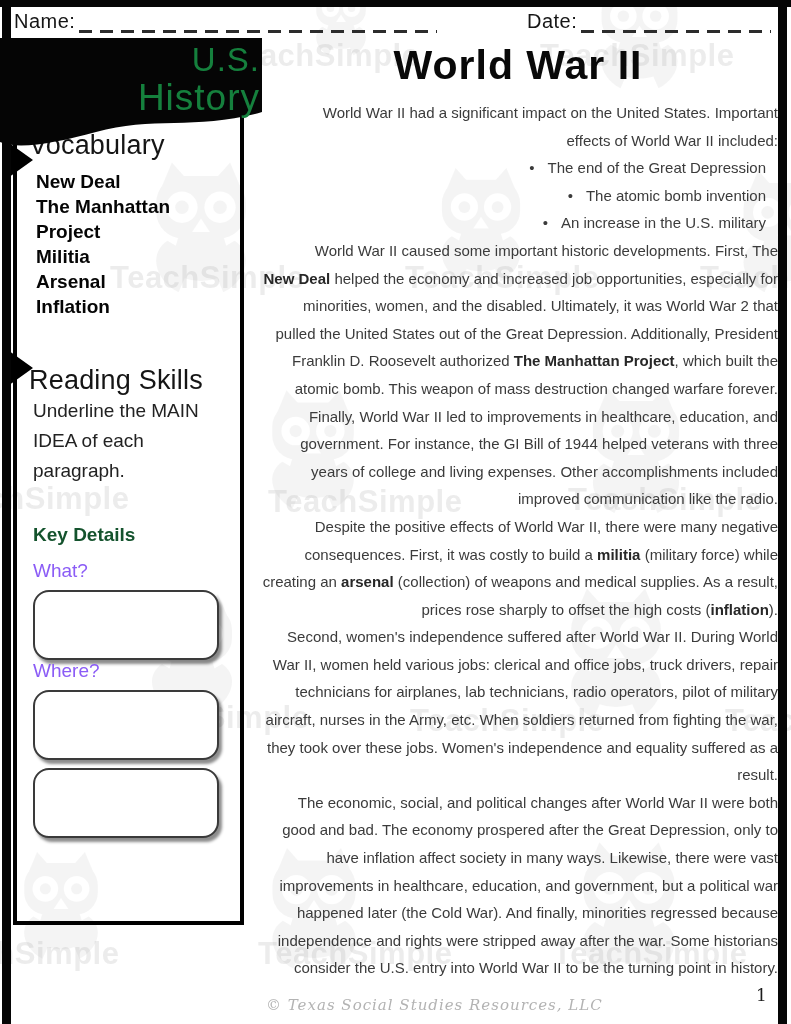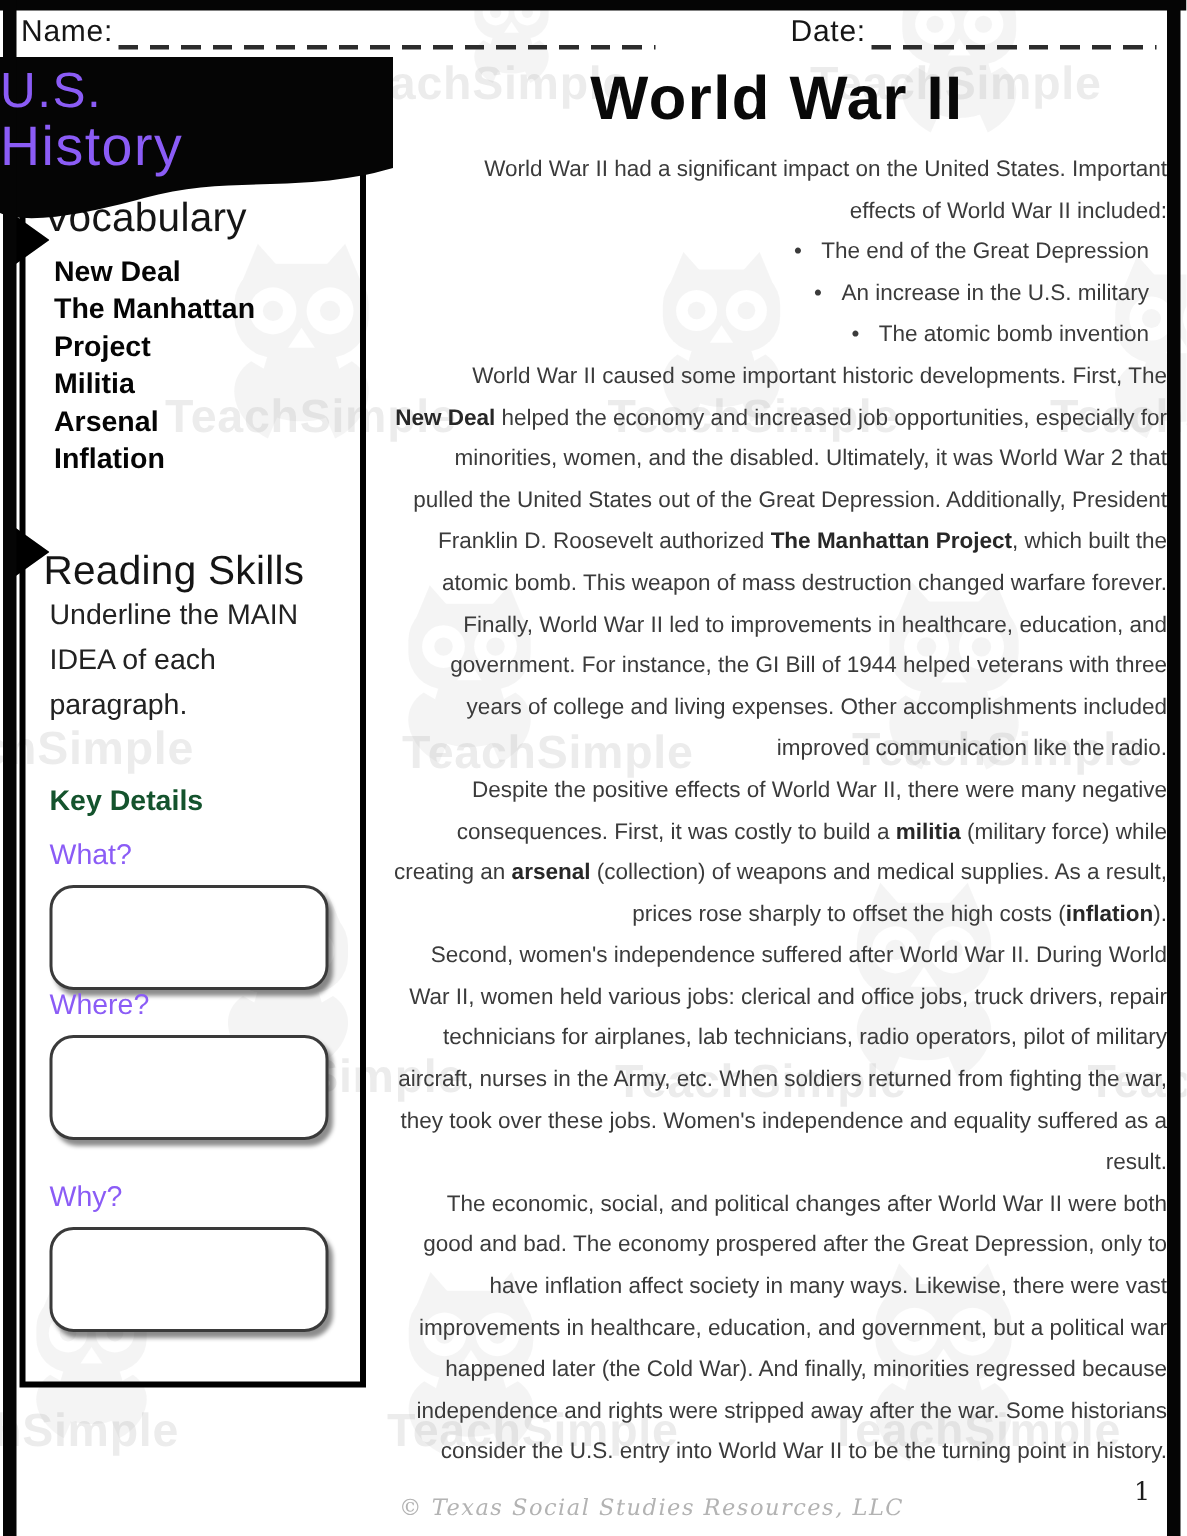--- a/index.html
+++ b/index.html
@@ -26,22 +26,22 @@
     height:26px;margin-left:4px;
     background:repeating-linear-gradient(90deg,#2c2c2c 0 13px,transparent 13px 21px) left bottom/100% 3px no-repeat;
   }
   .name-dashes{width:358px;}
   .date-row{position:absolute;left:527px;top:7px;z-index:7;display:flex;align-items:flex-end;}
   .date-dashes{width:190px;}
 
   
   .banner{position:absolute;left:0;top:38px;width:266px;height:118px;z-index:5;}
   .banner-text{
-    position:absolute;left:0;top:42px;width:260px;text-align:left;z-index:6;
-    color:#8b5cf6;line-height:1.08;letter-spacing:1px;
+    position:absolute;left:0;top:42px;width:260px;text-align:right;z-index:6;
+    color:#15803d;line-height:1.08;letter-spacing:1px;
   }
   .banner-line1{font-size:33px;}
   .banner-line2{font-size:37px;}
 
   
   .sidebar-box{
     position:absolute;left:13px;top:58px;width:231px;height:867px;
     border:4px solid #000;background:transparent;z-index:2;box-sizing:border-box;
   }
   .sb-arrow{
@@ -379,31 +379,30 @@
   <div class="sb-heading reading-heading">Reading Skills</div>
   <div class="main-idea-text">Underline the MAIN IDEA of each paragraph.</div>
   <div class="key-details-label">Key Details</div>
 
   <div class="kd-question kd-what">What?</div>
   <div class="kd-box"></div>
 
   <div class="kd-question kd-where">Where?</div>
   <div class="kd-box"></div>
 
-  <div class="kd-question kd-why">Why?</div>
   <div class="kd-box"></div>
 </div>
 
 <div class="article-title">World War II</div>
 <div class="article-body">
   <p><span>World War II had a significant impact on the United States. Important effects of World War II included:</span></p>
   <ul class="bullet-list" id="bullet-list">
       <li>The end of the Great Depression</li>
+      <li>The atomic bomb invention</li>
       <li>An increase in the U.S. military</li>
-      <li>The atomic bomb invention</li>
     </ul>
   <p><span>World War II caused some important historic developments. First, The </span><b>New Deal</b><span> helped the economy and increased job opportunities, especially for minorities, women, and the disabled. Ultimately, it was World War 2 that pulled the United States out of the Great Depression. Additionally, President Franklin D. Roosevelt authorized </span><b>The Manhattan Project</b><span>, which built the atomic bomb. This weapon of mass destruction changed warfare forever. Finally, World War II led to improvements in healthcare, education, and government. For instance, the GI Bill of 1944 helped veterans with three years of college and living expenses. Other accomplishments included improved communication like the radio.</span></p>
   <p><span>Despite the positive effects of World War II, there were many negative consequences. First, it was costly to build a </span><b>militia</b><span> (military force) while creating an </span><b>arsenal</b><span> (collection) of weapons and medical supplies. As a result, prices rose sharply to offset the high costs (</span><b>inflation</b><span>).</span></p>
   <p><span>Second, women's independence suffered after World War II. During World War II, women held various jobs: clerical and office jobs, truck drivers, repair technicians for airplanes, lab technicians, radio operators, pilot of military aircraft, nurses in the Army, etc. When soldiers returned from fighting the war, they took over these jobs. Women's independence and equality suffered as a result.</span></p>
   <p><span>The economic, social, and political changes after World War II were both good and bad. The economy prospered after the Great Depression, only to have inflation affect society in many ways. Likewise, there were vast improvements in healthcare, education, and government, but a political war happened later (the Cold War). And finally, minorities regressed because independence and rights were stripped away after the war. Some historians consider the U.S. entry into World War II to be the turning point in history.</span></p>
 </div>
 
 <div class="copyright">© Texas Social Studies Resources, LLC</div>
 <div class="page-number">1</div>
 

